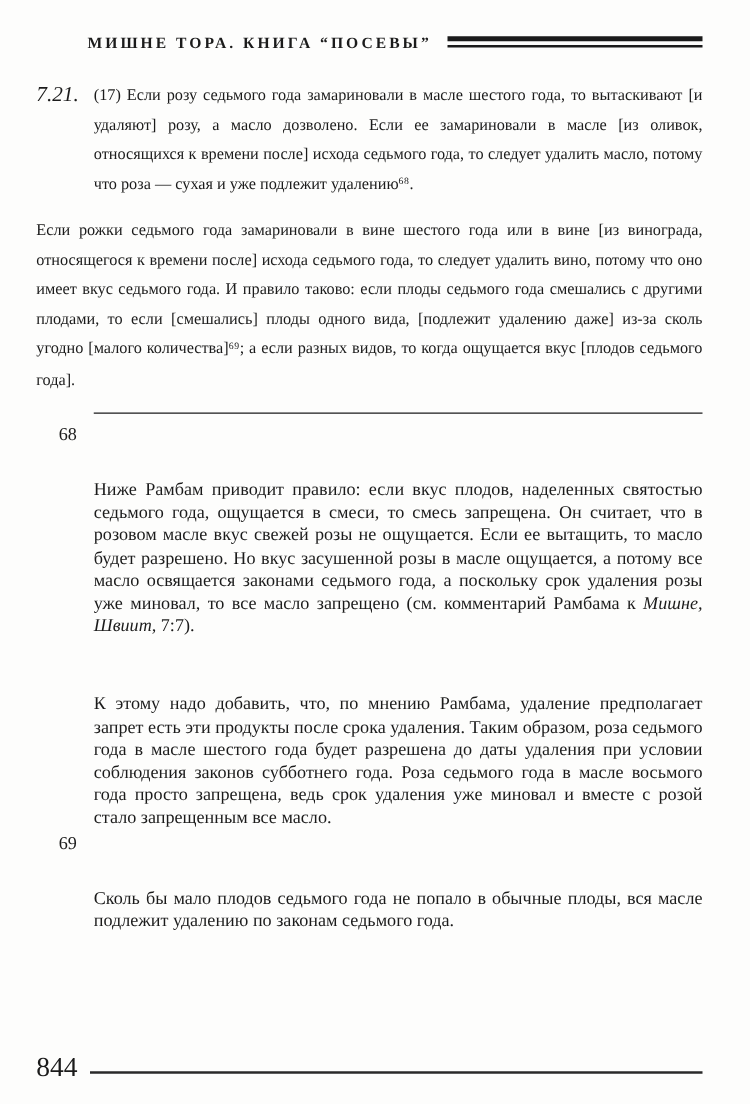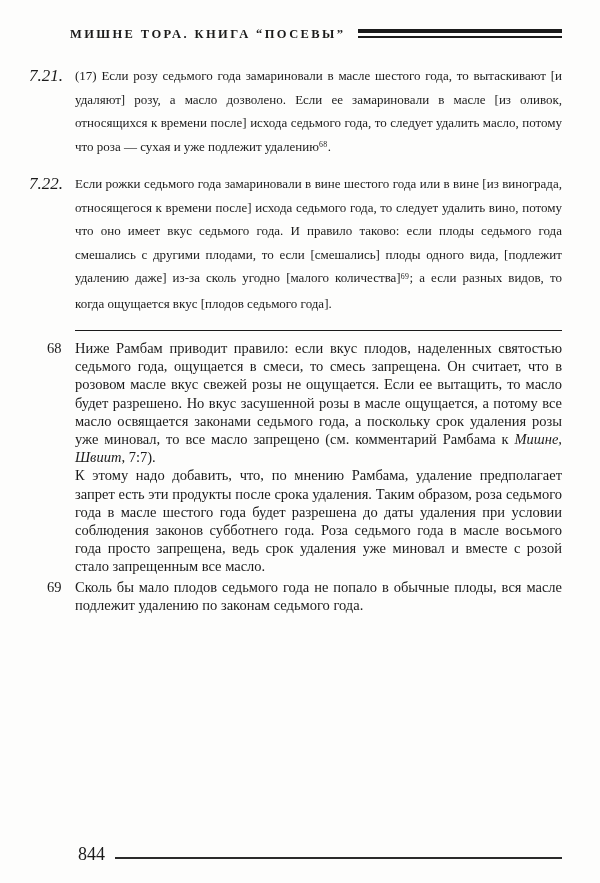--- a/index.html
+++ b/index.html
@@ -56,36 +56,35 @@
     margin-bottom:8px;
   }
   .fn-row{
     display:flex;
     margin-left:18px;
     margin-top:2px;
     font-size:14.5px;line-height:18.2px;
   }
   .fn-num{width:28px;flex:none;}
   .fn-body{flex:1;}
-  .fn-par{text-align:justify;text-justify:inter-word;}
+  .fn-par{text-align:justify;text-justify:inter-word;margin-top:44px;}
   
   .sup{
     font-size:0.6em;
     position:relative;top:-0.45em;
     letter-spacing:0.5px;
   }
   .i{font-style:italic;}
   
   .footer{
     position:absolute;left:29px;right:38px;bottom:17px;
     display:flex;align-items:center;gap:10px;
   }
   .page-num{
-    margin-left:49px;
-    font-size:18px;line-height:24px;
+    font-size:22px;line-height:24px;
   }
   .footer-rule{
     flex:1;
     border-top:2px solid #2a2a2a;
     margin-top:7px;
   }
 </style>
 </head>
 <body>
 
@@ -98,21 +97,20 @@
 
   <div class="main">
 
     <div id="sections-host">
   <div class="section">
     <div class="sec-num">7.21.</div>
     <div class="sec-body"><span>(17) Если розу седьмого года замариновали в масле шестого года, то вытаскивают [и удаляют] розу, а масло дозволено. Если ее замариновали в масле [из оливок, относящихся к времени после] исхода седьмого года, то следует удалить масло, потому что роза — сухая и уже подлежит удалению</span><span class="sup">68</span><span>.</span></div>
   </div>
 
   <div class="section">
-    <div class="sec-num">7.22.</div>
     <div class="sec-body"><span>Если рожки седьмого года замариновали в вине шестого года или в вине [из винограда, относящегося к времени после] исхода седьмого года, то следует удалить вино, потому что оно имеет вкус седьмого года. И правило таково: если плоды седьмого года смешались с другими плодами, то если [смешались] плоды одного вида, [подлежит удалению даже] из-за сколь угодно [малого количества]</span><span class="sup">69</span><span>; а если разных видов, то когда ощущается вкус [плодов седьмого года].</span></div>
   </div>
 </div>
 
     <div class="footnotes">
       <div class="fn-rule"></div>
       <div id="footnotes-host">
   <div class="fn-row">
     <div class="fn-num">68</div>
     <div class="fn-body">

